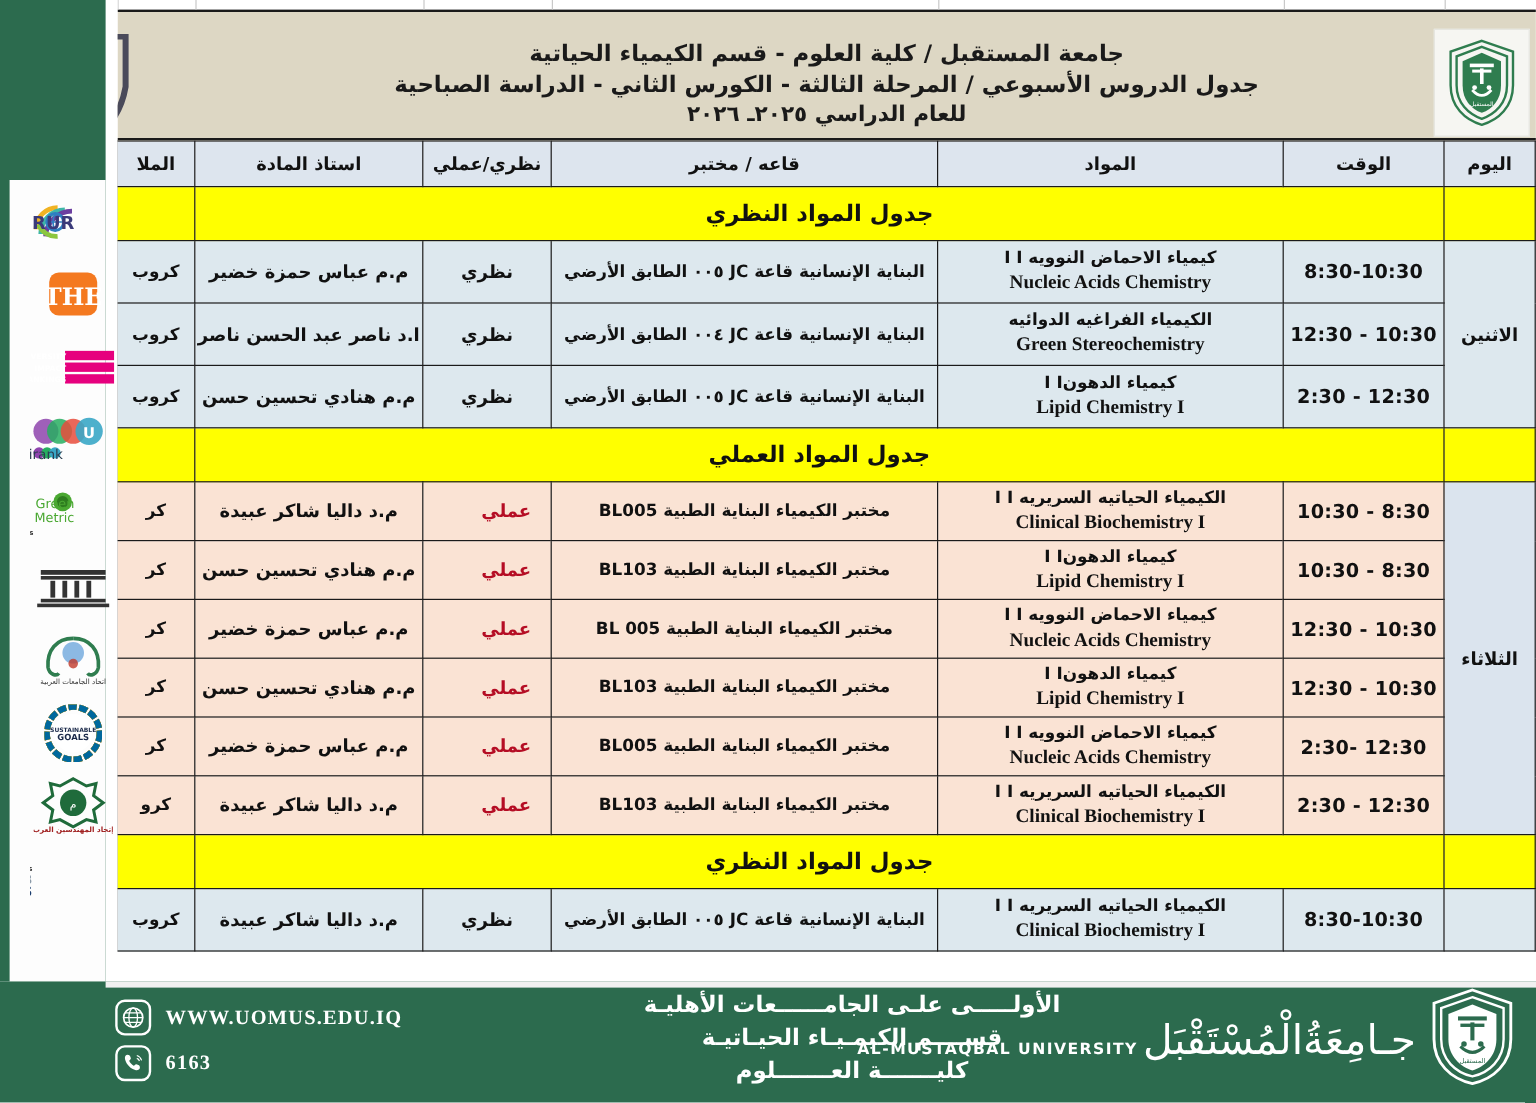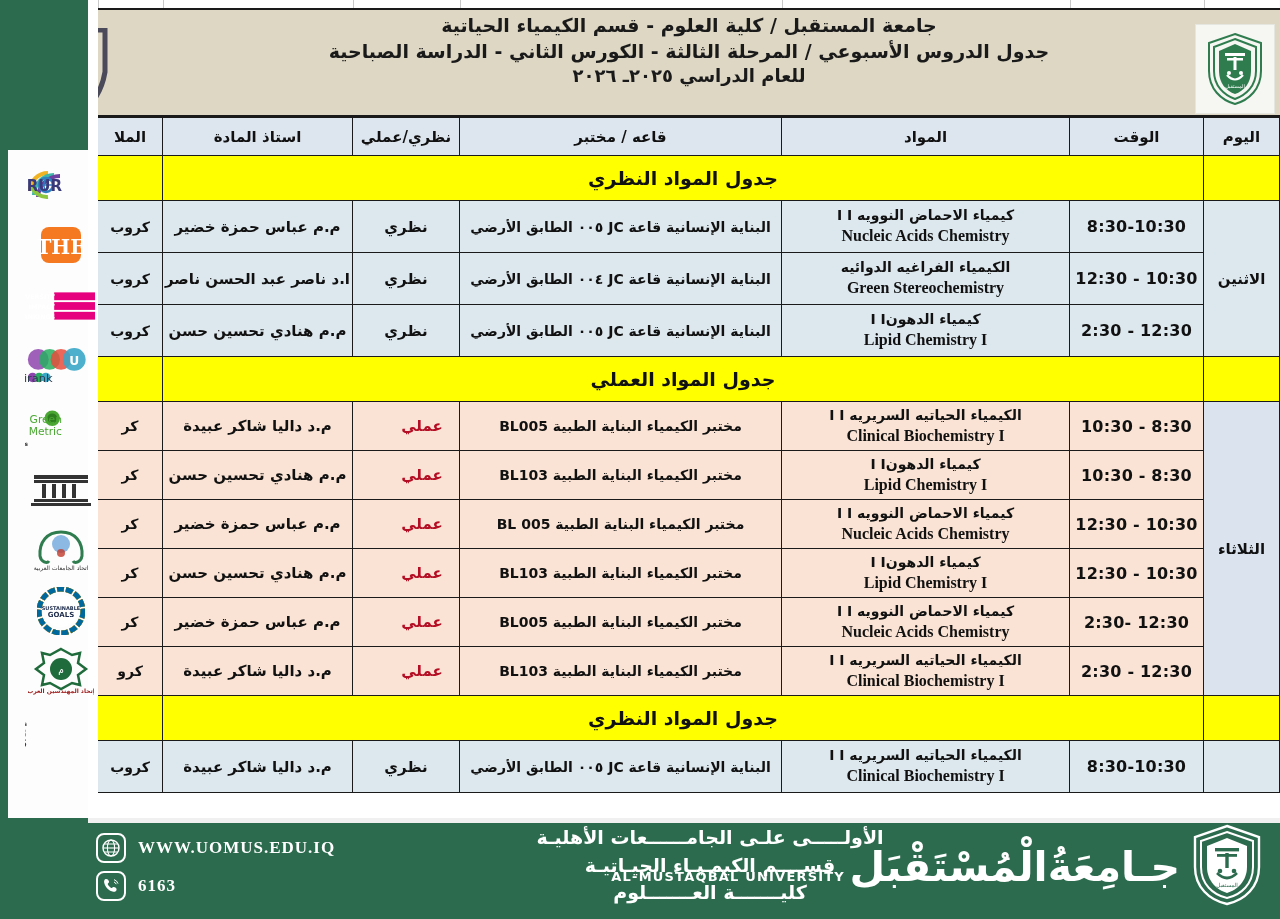--- a/index.html
+++ b/index.html
@@ -75,21 +75,21 @@
     background: #ffffff;
     display: flex;
   }
   .topstrip .c { border-left: 1px solid #c9c9c9; }
 
   .title-band {
     position: relative;
     background: #ddd7c4;
     border-bottom: 2px solid #1a1a1a;
     height: 107px;
-    display: flex; align-items: flex-start; justify-content: center;
+    display: flex; align-items: flex-end; justify-content: center;
     padding: 2px 90px 6px 90px;
   }
   .title-lines {
     text-align: center;
     direction: rtl;
     color: #1a1a1a;
     font-family: "DejaVu Sans", sans-serif;
     font-weight: bold;
   }
   .title-lines div { line-height: 1.38; font-size: 19px; white-space: nowrap; }
@@ -181,21 +181,21 @@
     position: absolute; left: 430px; bottom: 12px; width: 560px;
     text-align: center; color: #ffffff; direction: rtl;
   }
   .f-center div { font-size: 19px; font-weight: bold; line-height: 1.45;
                   font-family: "DejaVu Sans", sans-serif; }
   .f-brand {
     position: absolute; right: 16px; bottom: 8px;
     display: flex; align-items: center; gap: 10px; direction: rtl;
   }
   .f-brand-text { color:#fff; text-align:center; }
-  .f-brand-ar { font-size: 41px; font-weight: bold; font-family: "DejaVu Sans", sans-serif; line-height:1; }
+  .f-brand-ar { font-size: 34px; font-weight: normal; font-family: "DejaVu Sans", sans-serif; line-height:1; }
   .f-brand-en { font-size: 13px; font-weight: bold; letter-spacing: 1.2px;
                 font-family: "DejaVu Sans", sans-serif; direction: ltr; margin-top: 4px; }
 </style>
 </head>
 <body>
 
 <div id="page">
 
   <div class="green-left-top"></div>
   <div class="green-left-bottom"></div>

